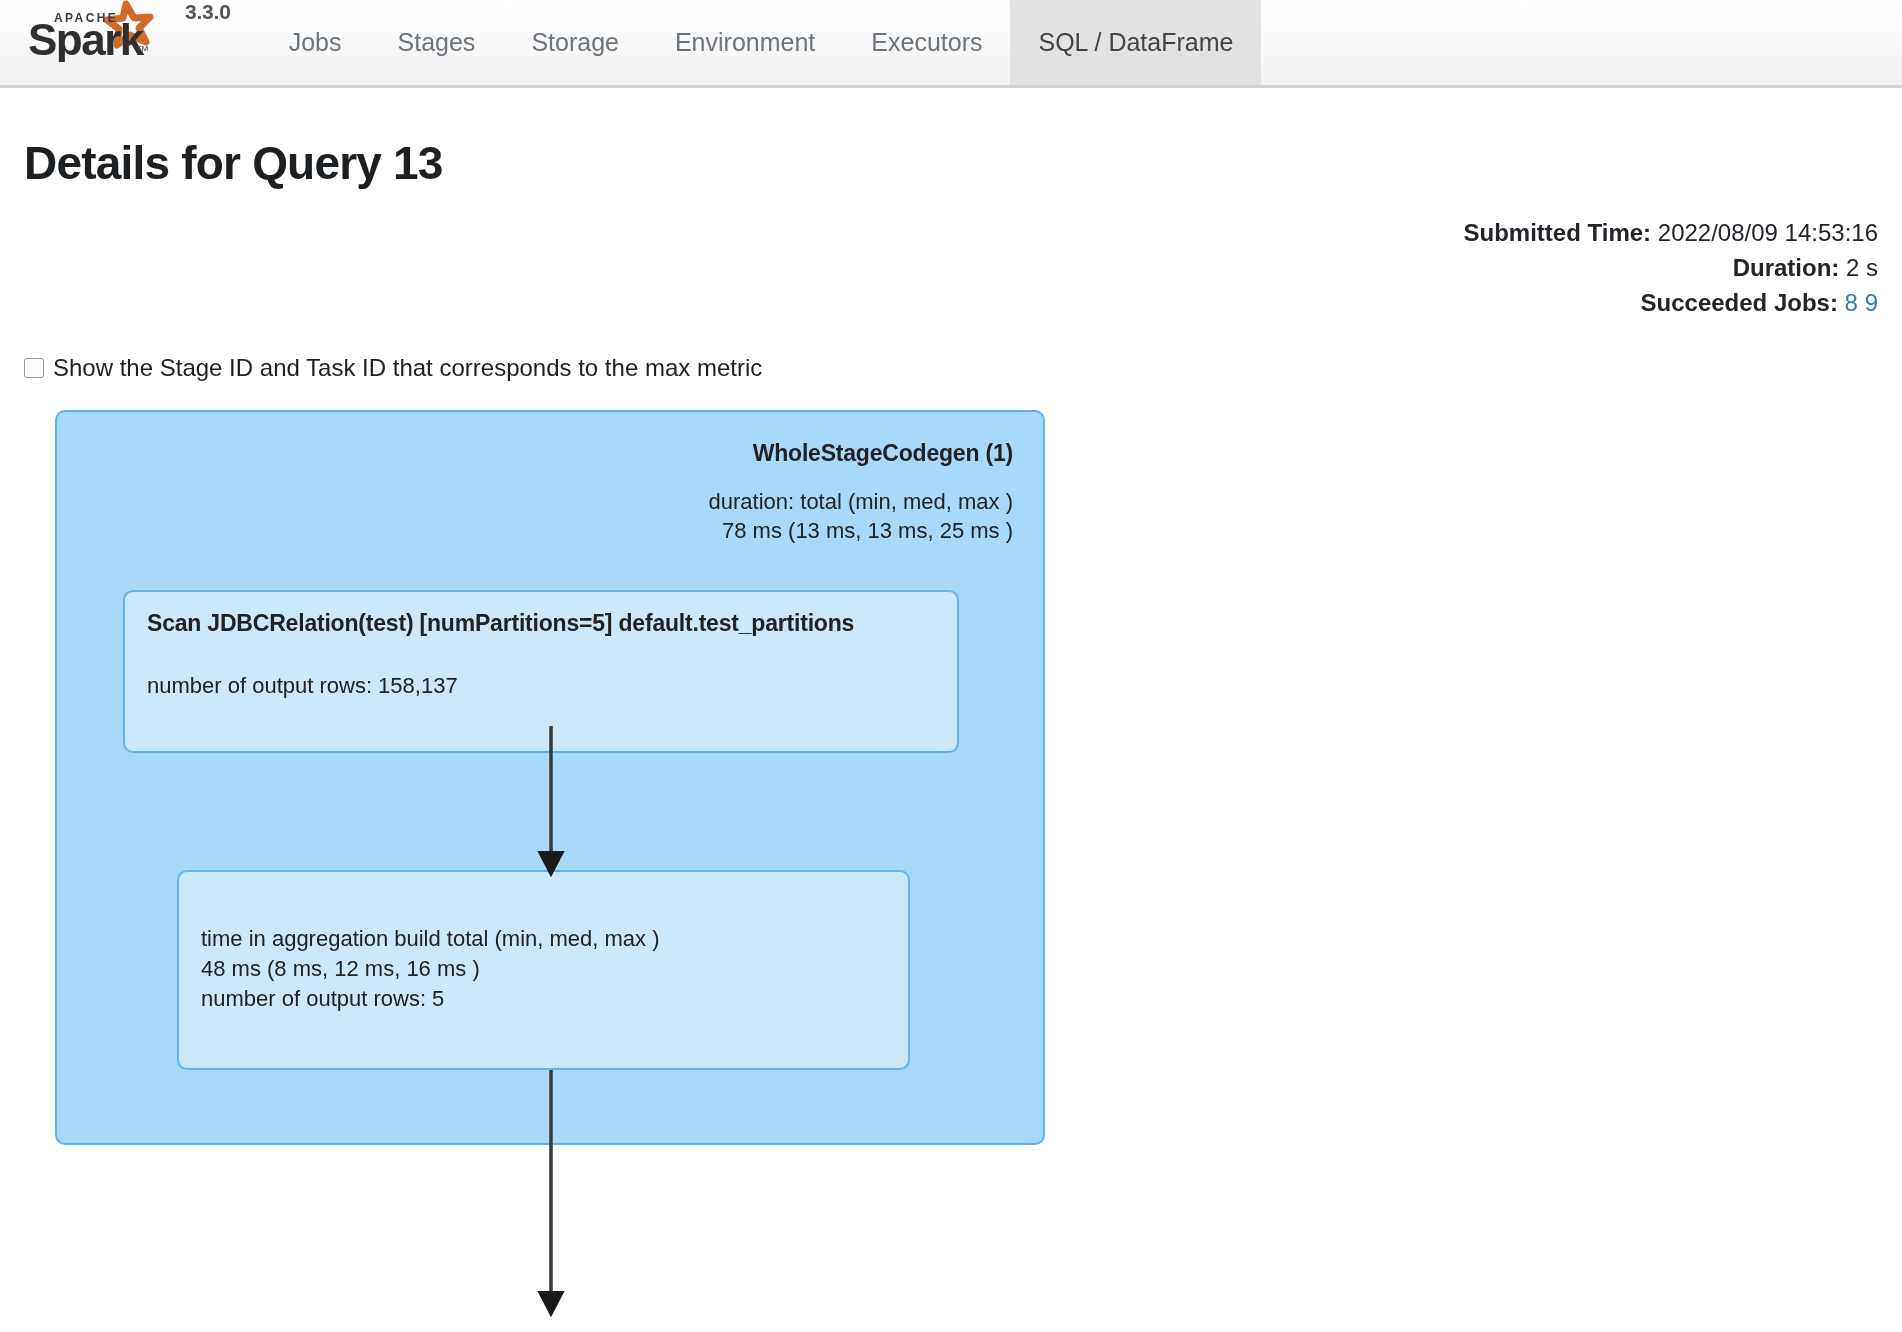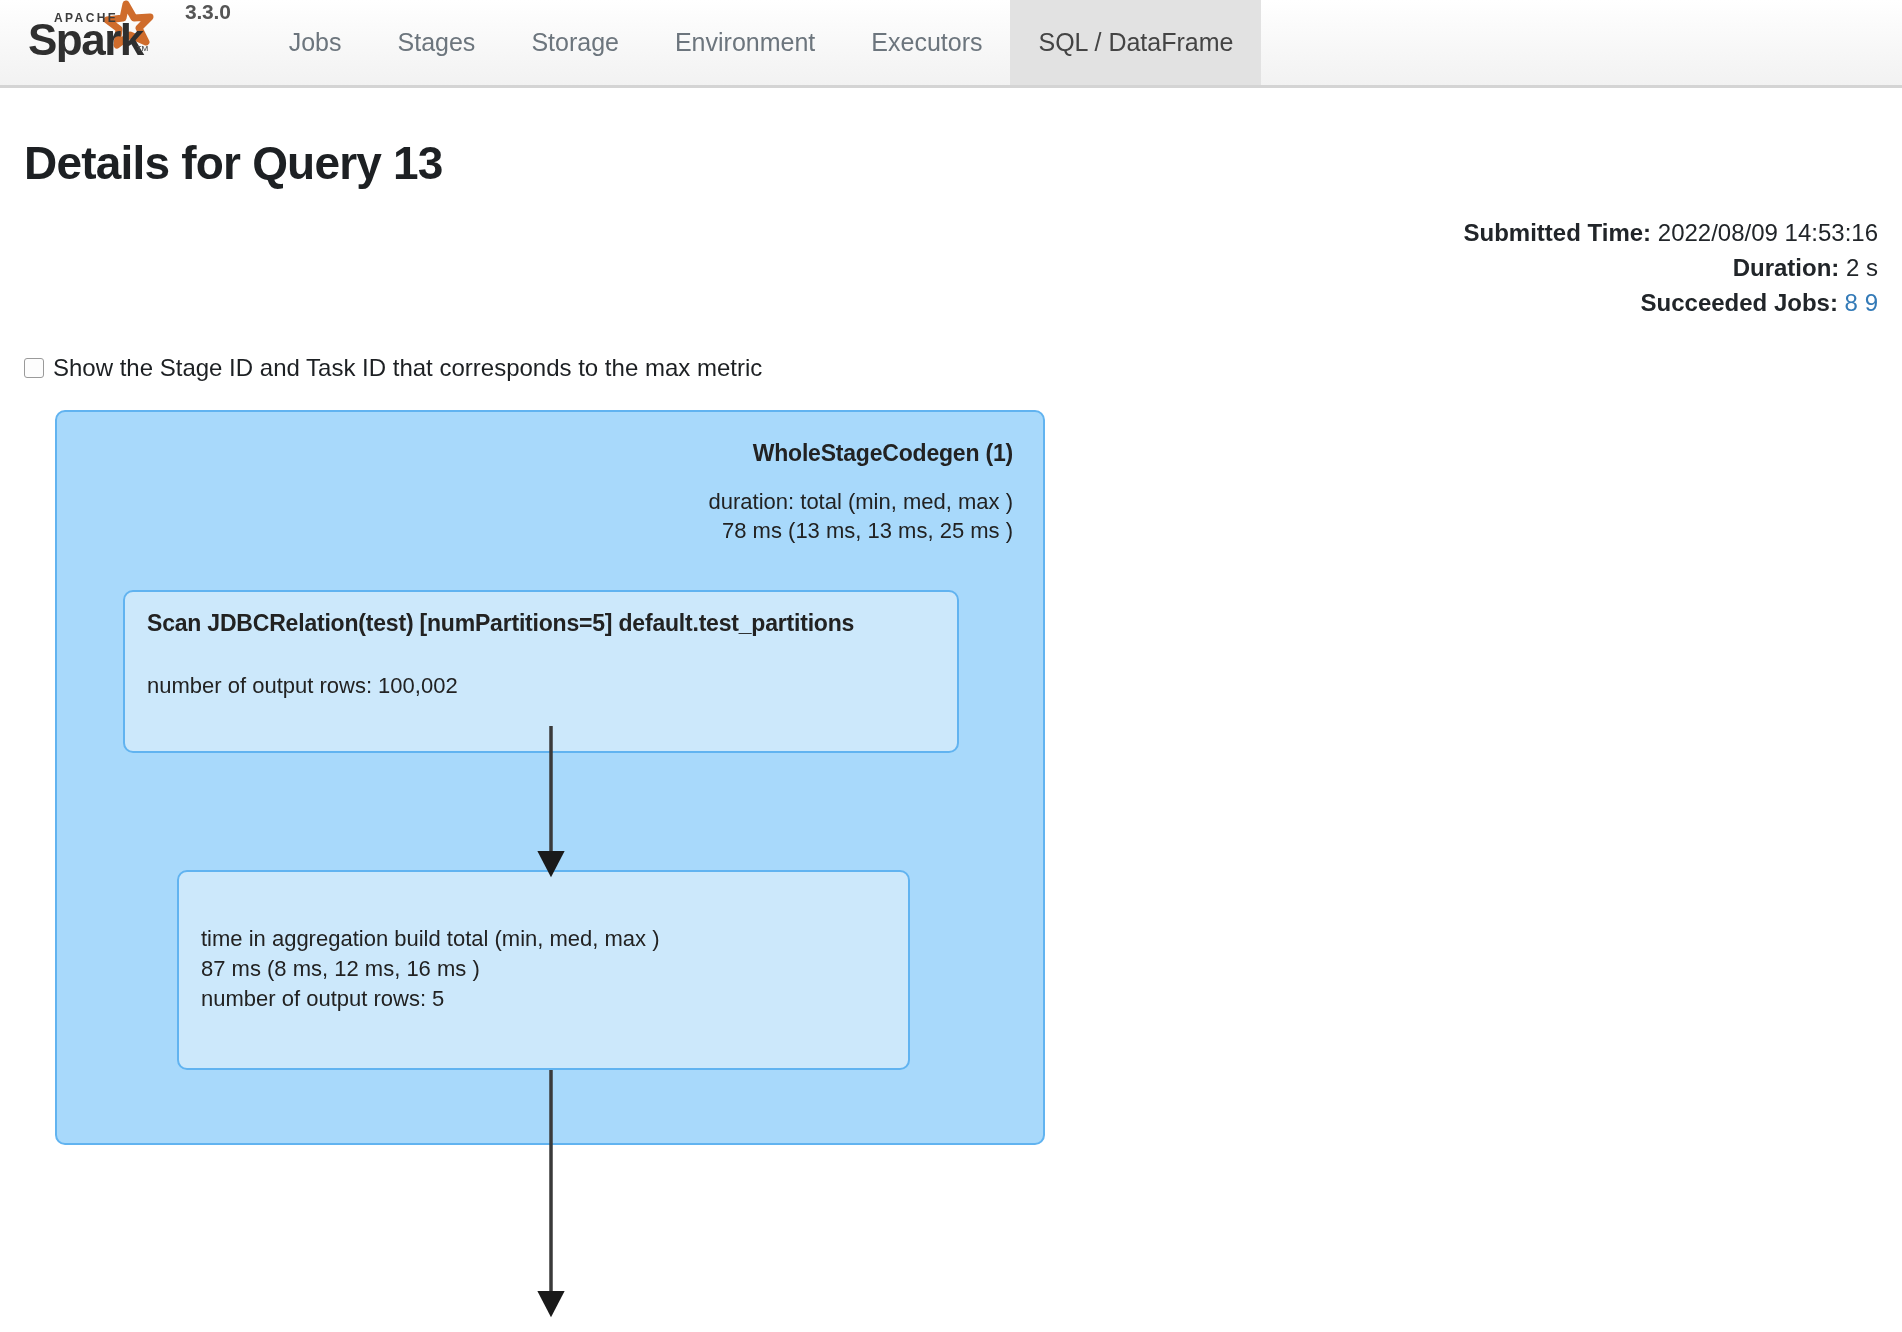--- a/index.html
+++ b/index.html
@@ -240,26 +240,26 @@
   <div class="graph">
 
     <div class="cluster">
       <div class="cluster-title">WholeStageCodegen (1)</div>
       <div class="cluster-metrics">duration: total (min, med, max )
 78 ms (13 ms, 13 ms, 25 ms )</div>
     </div>
 
     <div class="node" id="node-scan">
       <div class="node-title">Scan JDBCRelation(test) [numPartitions=5] default.test_partitions</div>
-      <div class="node-metrics">number of output rows: 100,002</div>
+      <div class="node-metrics">number of output rows: 158,137</div>
     </div>
 
     <div class="node" id="node-hashagg">
       <div class="node-metrics">time in aggregation build total (min, med, max )
-87 ms (8 ms, 12 ms, 16 ms )
+48 ms (8 ms, 12 ms, 16 ms )
 number of output rows: 5</div>
     </div>
 
     <svg class="edges">
       <defs>
         <marker id="arrowhead" markerWidth="9" markerHeight="9" refX="2" refY="4.5" orient="auto" markerUnits="strokeWidth">
           <path d="M0,0.6 L7.5,4.5 L0,8.4 Z" fill="#1a1a1a"></path>
         </marker>
       </defs>
 

